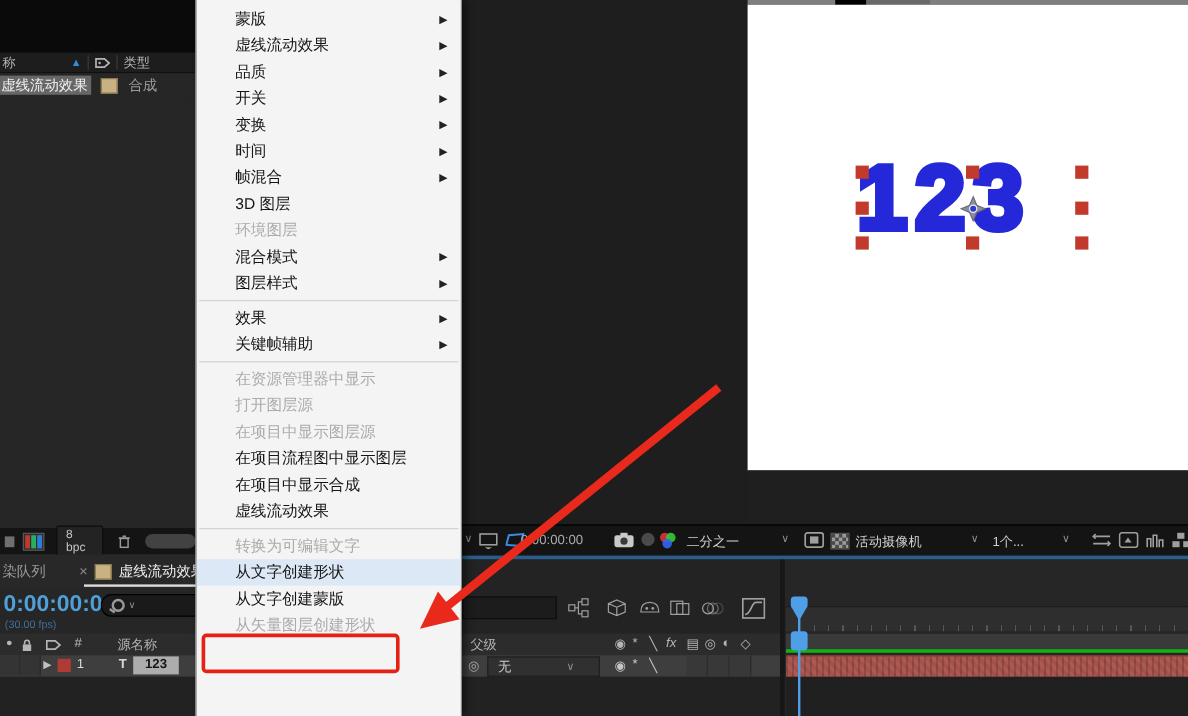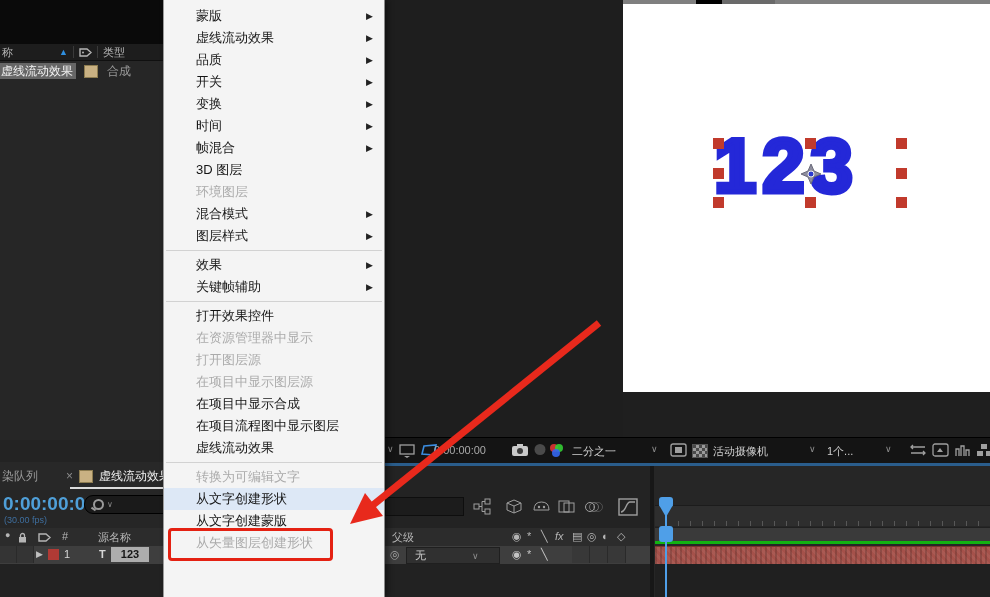--- a/index.html
+++ b/index.html
@@ -117,20 +117,35 @@
     </svg>
     <span class="sep"></span>
     <span>类型</span>
   </div>
   <div class="abs" id="proj-row">
     <span class="namebox">虚线流动效果</span>
     <span class="chip" style="margin-left:8px"></span>
     <span class="type">合成</span>
   </div>
   <div class="abs" id="proj-body"></div>
+  <div class="abs" id="proj-footer">
+    <span class="sq-ic"></span>
+    <span class="film-ic">
+      <i style="background:#c0392b"></i>
+        <i style="background:#27ae60"></i>
+        <i style="background:#2980d9"></i>
+    </span>
+    <span class="bpc">8 bpc</span>
+    <svg width="12" height="13" viewBox="0 0 12 13" style="margin-left:12px">
+      <rect x="2.5" y="3.5" width="7" height="8" fill="none" stroke="#9a9a9a" stroke-width="1.3"></rect>
+      <line x1="1" y1="3" x2="11" y2="3" stroke="#9a9a9a" stroke-width="1.3"></line>
+      <line x1="4.5" y1="1.5" x2="7.5" y2="1.5" stroke="#9a9a9a" stroke-width="1.3"></line>
+    </svg>
+    <span class="pill"></span>
+  </div>
 
   <div class="abs" id="tl-tabs">
     <span style="margin-left:2px">染队列</span>
     <span style="margin-left:28px;color:#8a8a8a">×</span>
     <span class="chip" style="margin-left:6px"></span>
     <span class="active" style="margin-left:6px">虚线流动效果</span>
   </div>
   <div class="abs" id="tab-underline"></div>
   <div class="abs" id="tl-left"></div>
   <div class="abs" id="tc-big">0:00:00:00</div>
@@ -371,42 +386,38 @@
         <div class="msep"></div>
         <div class="mi">
           <span>效果</span>
           <span class="arrow">▶</span>
         </div>
         <div class="mi">
           <span>关键帧辅助</span>
           <span class="arrow">▶</span>
         </div>
         <div class="msep"></div>
-        <div class="mi">
-          <span>打开效果控件</span>
-          
-        </div>
         <div class="mi disabled">
           <span>在资源管理器中显示</span>
           
         </div>
         <div class="mi disabled">
           <span>打开图层源</span>
           
         </div>
         <div class="mi disabled">
           <span>在项目中显示图层源</span>
           
         </div>
         <div class="mi">
+          <span>在项目流程图中显示图层</span>
+          
+        </div>
+        <div class="mi">
           <span>在项目中显示合成</span>
-          
-        </div>
-        <div class="mi">
-          <span>在项目流程图中显示图层</span>
           
         </div>
         <div class="mi">
           <span>虚线流动效果</span>
           
         </div>
         <div class="msep"></div>
         <div class="mi disabled">
           <span>转换为可编辑文字</span>
           

